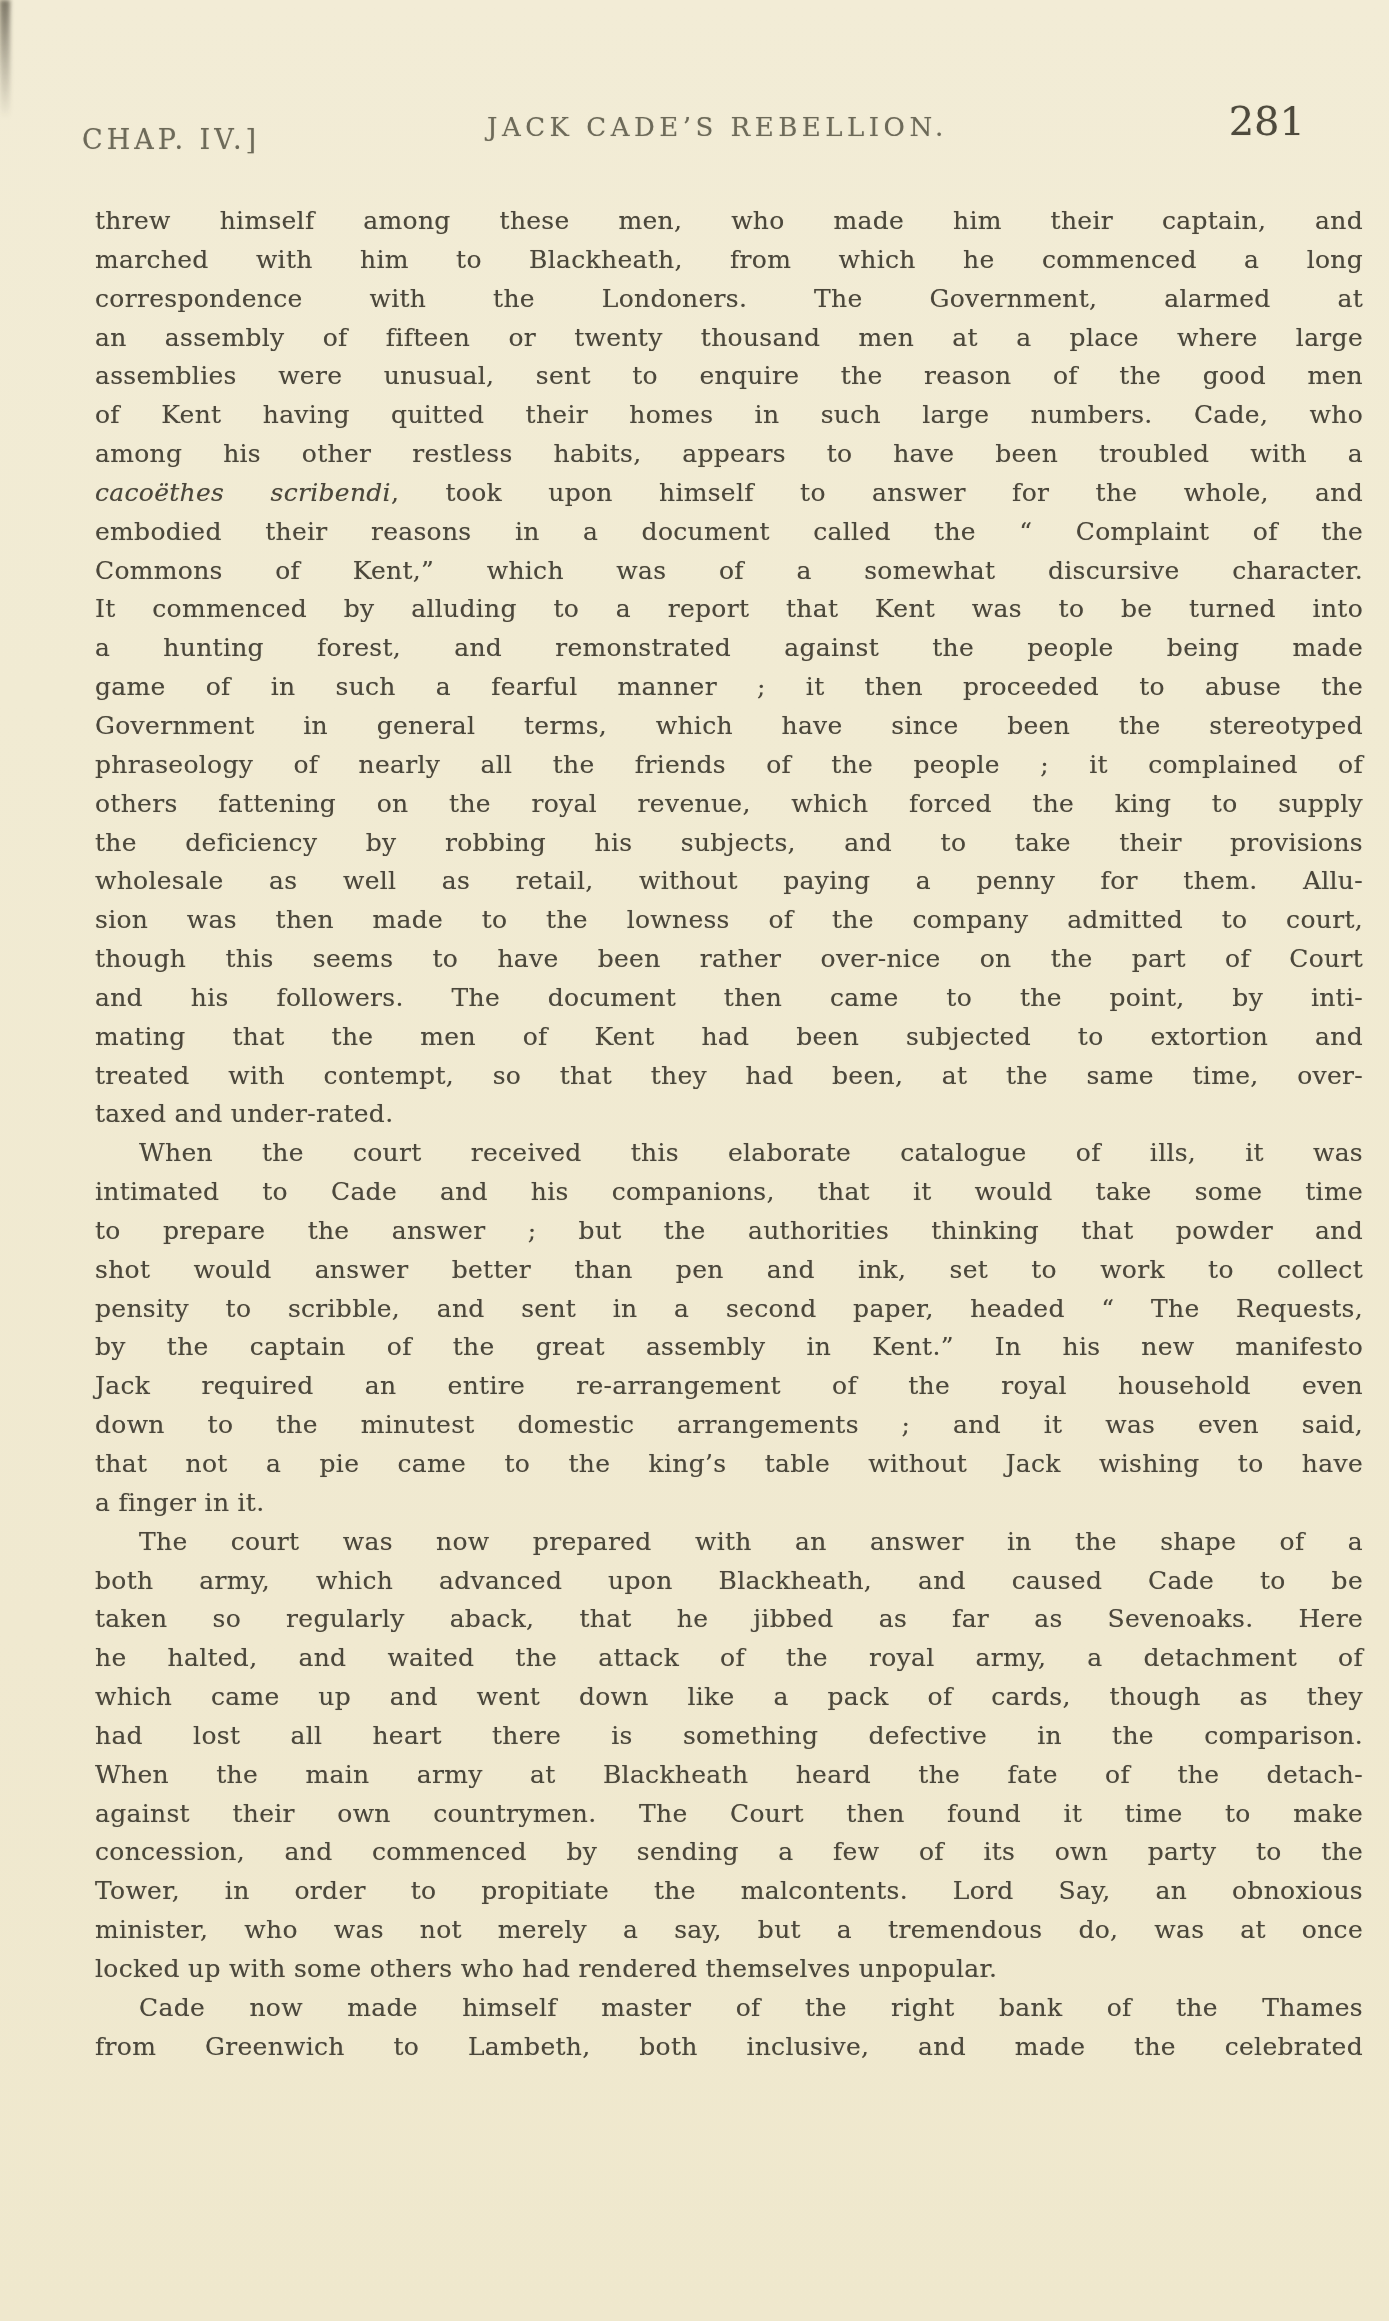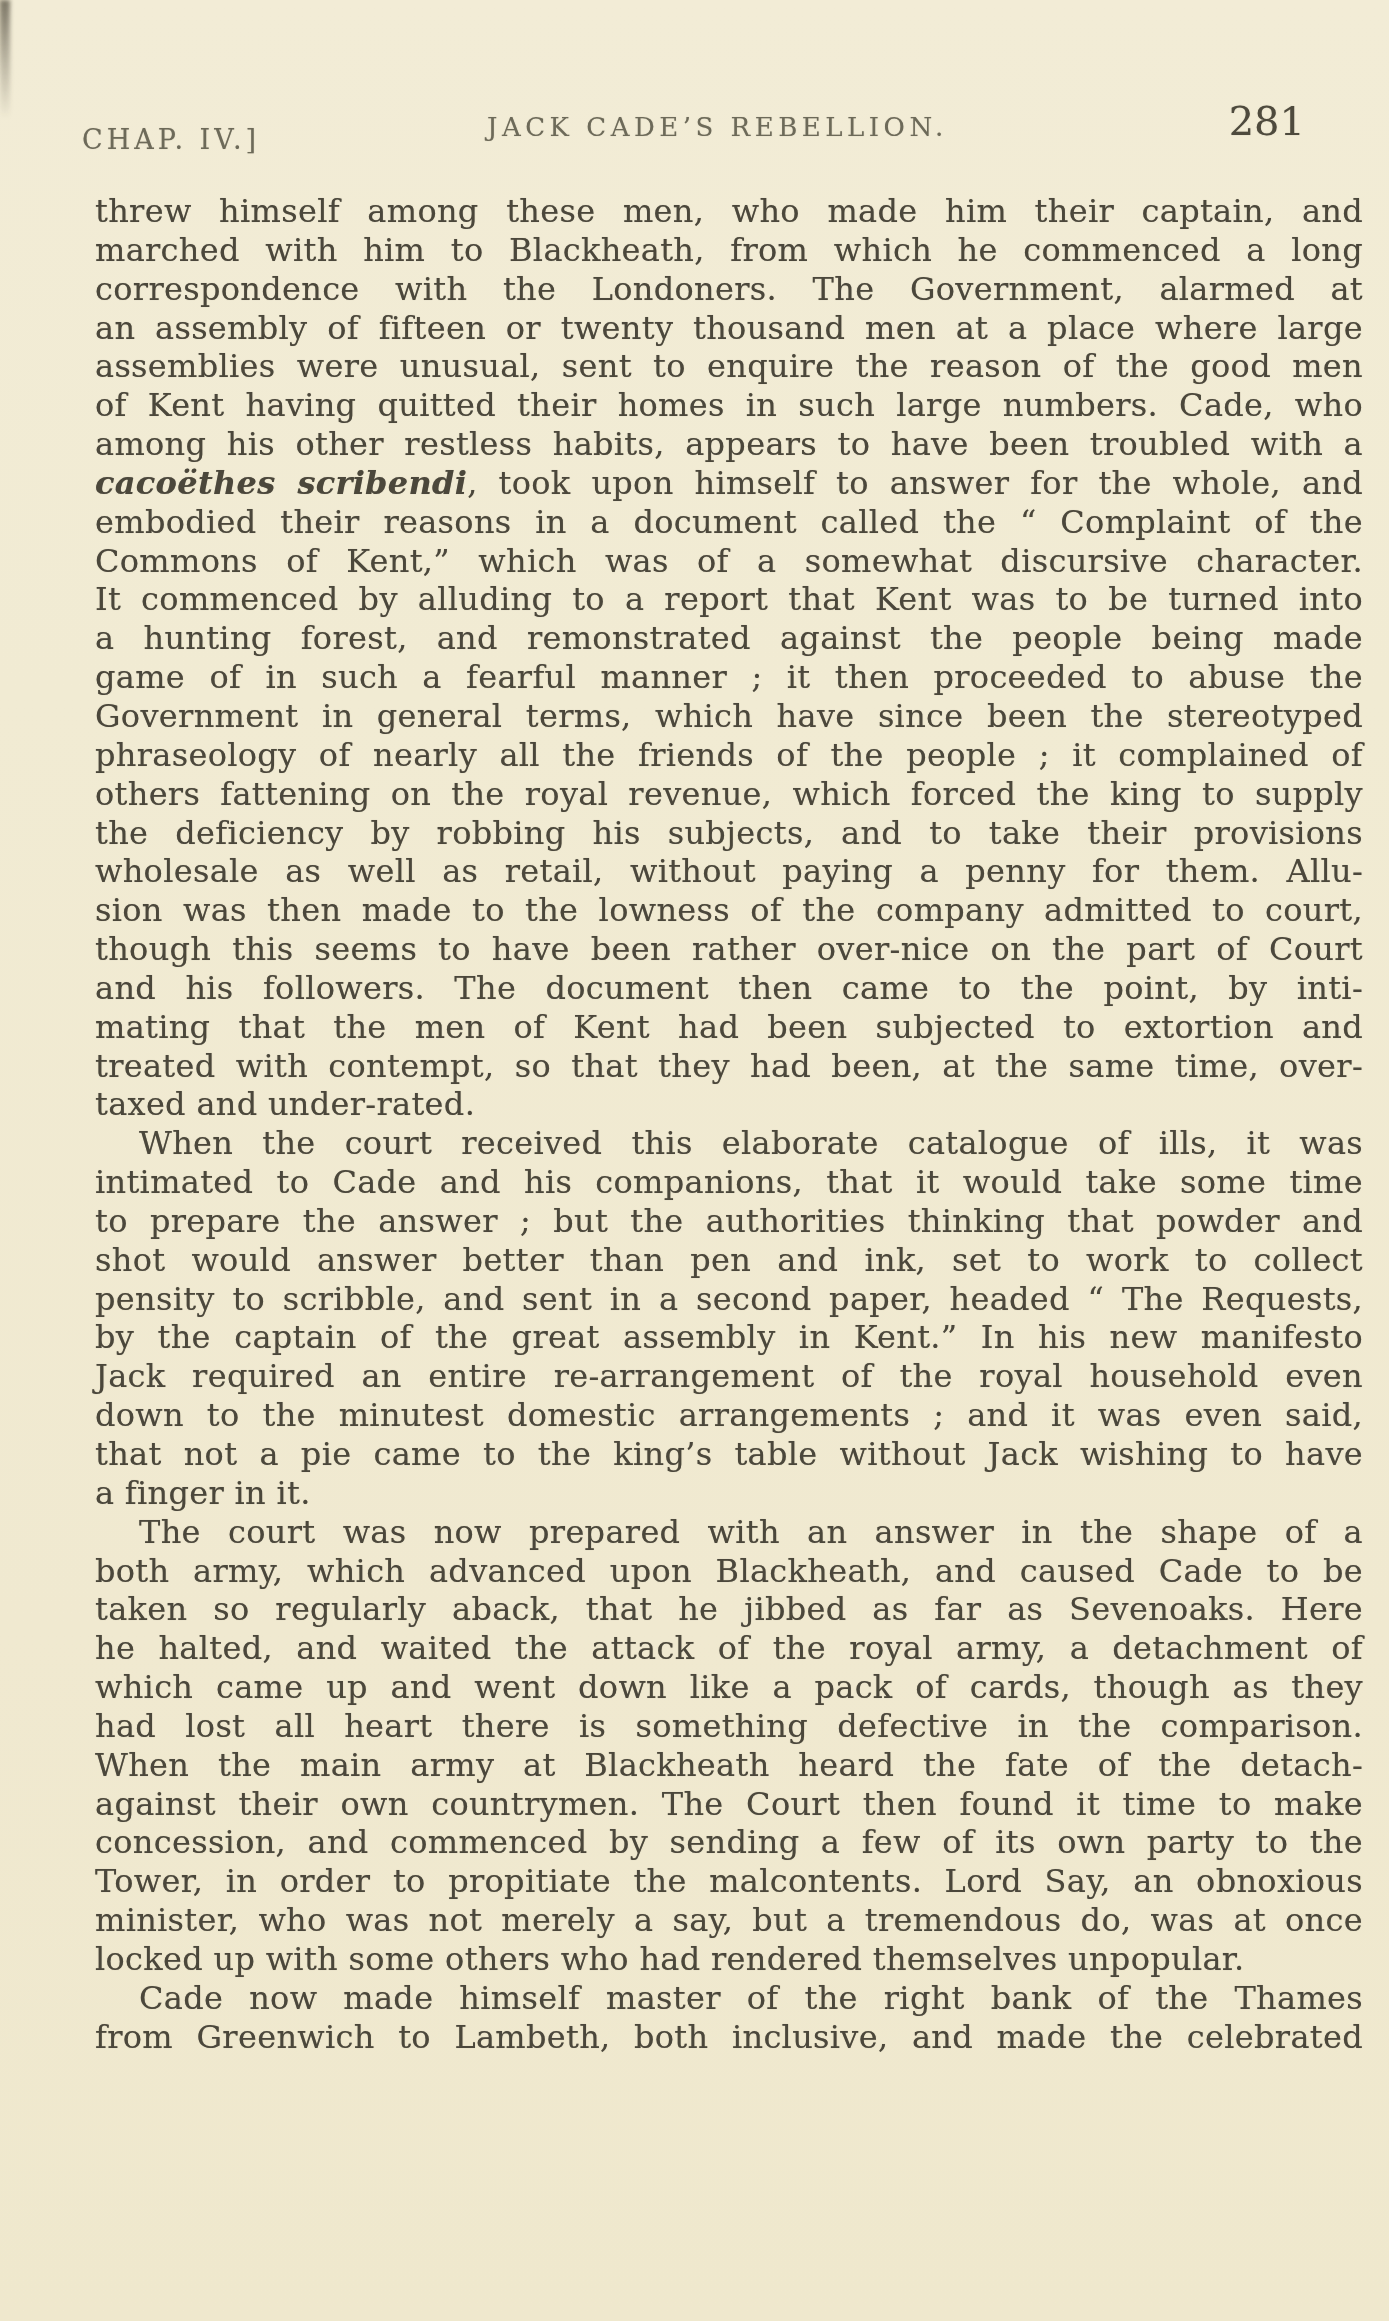--- a/index.html
+++ b/index.html
@@ -56,23 +56,23 @@
     position: absolute;
     right: 84px;
     top: 98px;
     font-size: 40px;
     color: #4e4a3d;
     text-shadow: 0 0 1px rgba(78,74,61,0.35);
   }
   .body-text {
     position: absolute;
     left: 95px;
-    top: 192px;
+    top: 202px;
     width: 1268px;
-    font-size: 32px;
+    font-size: 25px;
     line-height: 38.85px;
     color: #4b473b;
     text-shadow: 0 0 0.7px rgba(75,71,59,0.45);
     letter-spacing: 0.3px;
   }
   .para { margin: 0; padding: 0; }
   .line {
     text-align: justify;
     text-align-last: justify;
     height: 38.85px;
@@ -80,21 +80,20 @@
   }
   .line.endline {
     text-align-last: left;
   }
   .line.indent {
     padding-left: 44px;
   }
   .line em {
     font-style: italic;
     letter-spacing: 0.3px;
-    font-weight: bold;
   }
 </style>
 </head>
 <body>
 
 <div class="page">
   <div class="edge-shadow"></div>
 
   <header class="running-head">
     <span class="chap">CHAP. IV.]</span>

